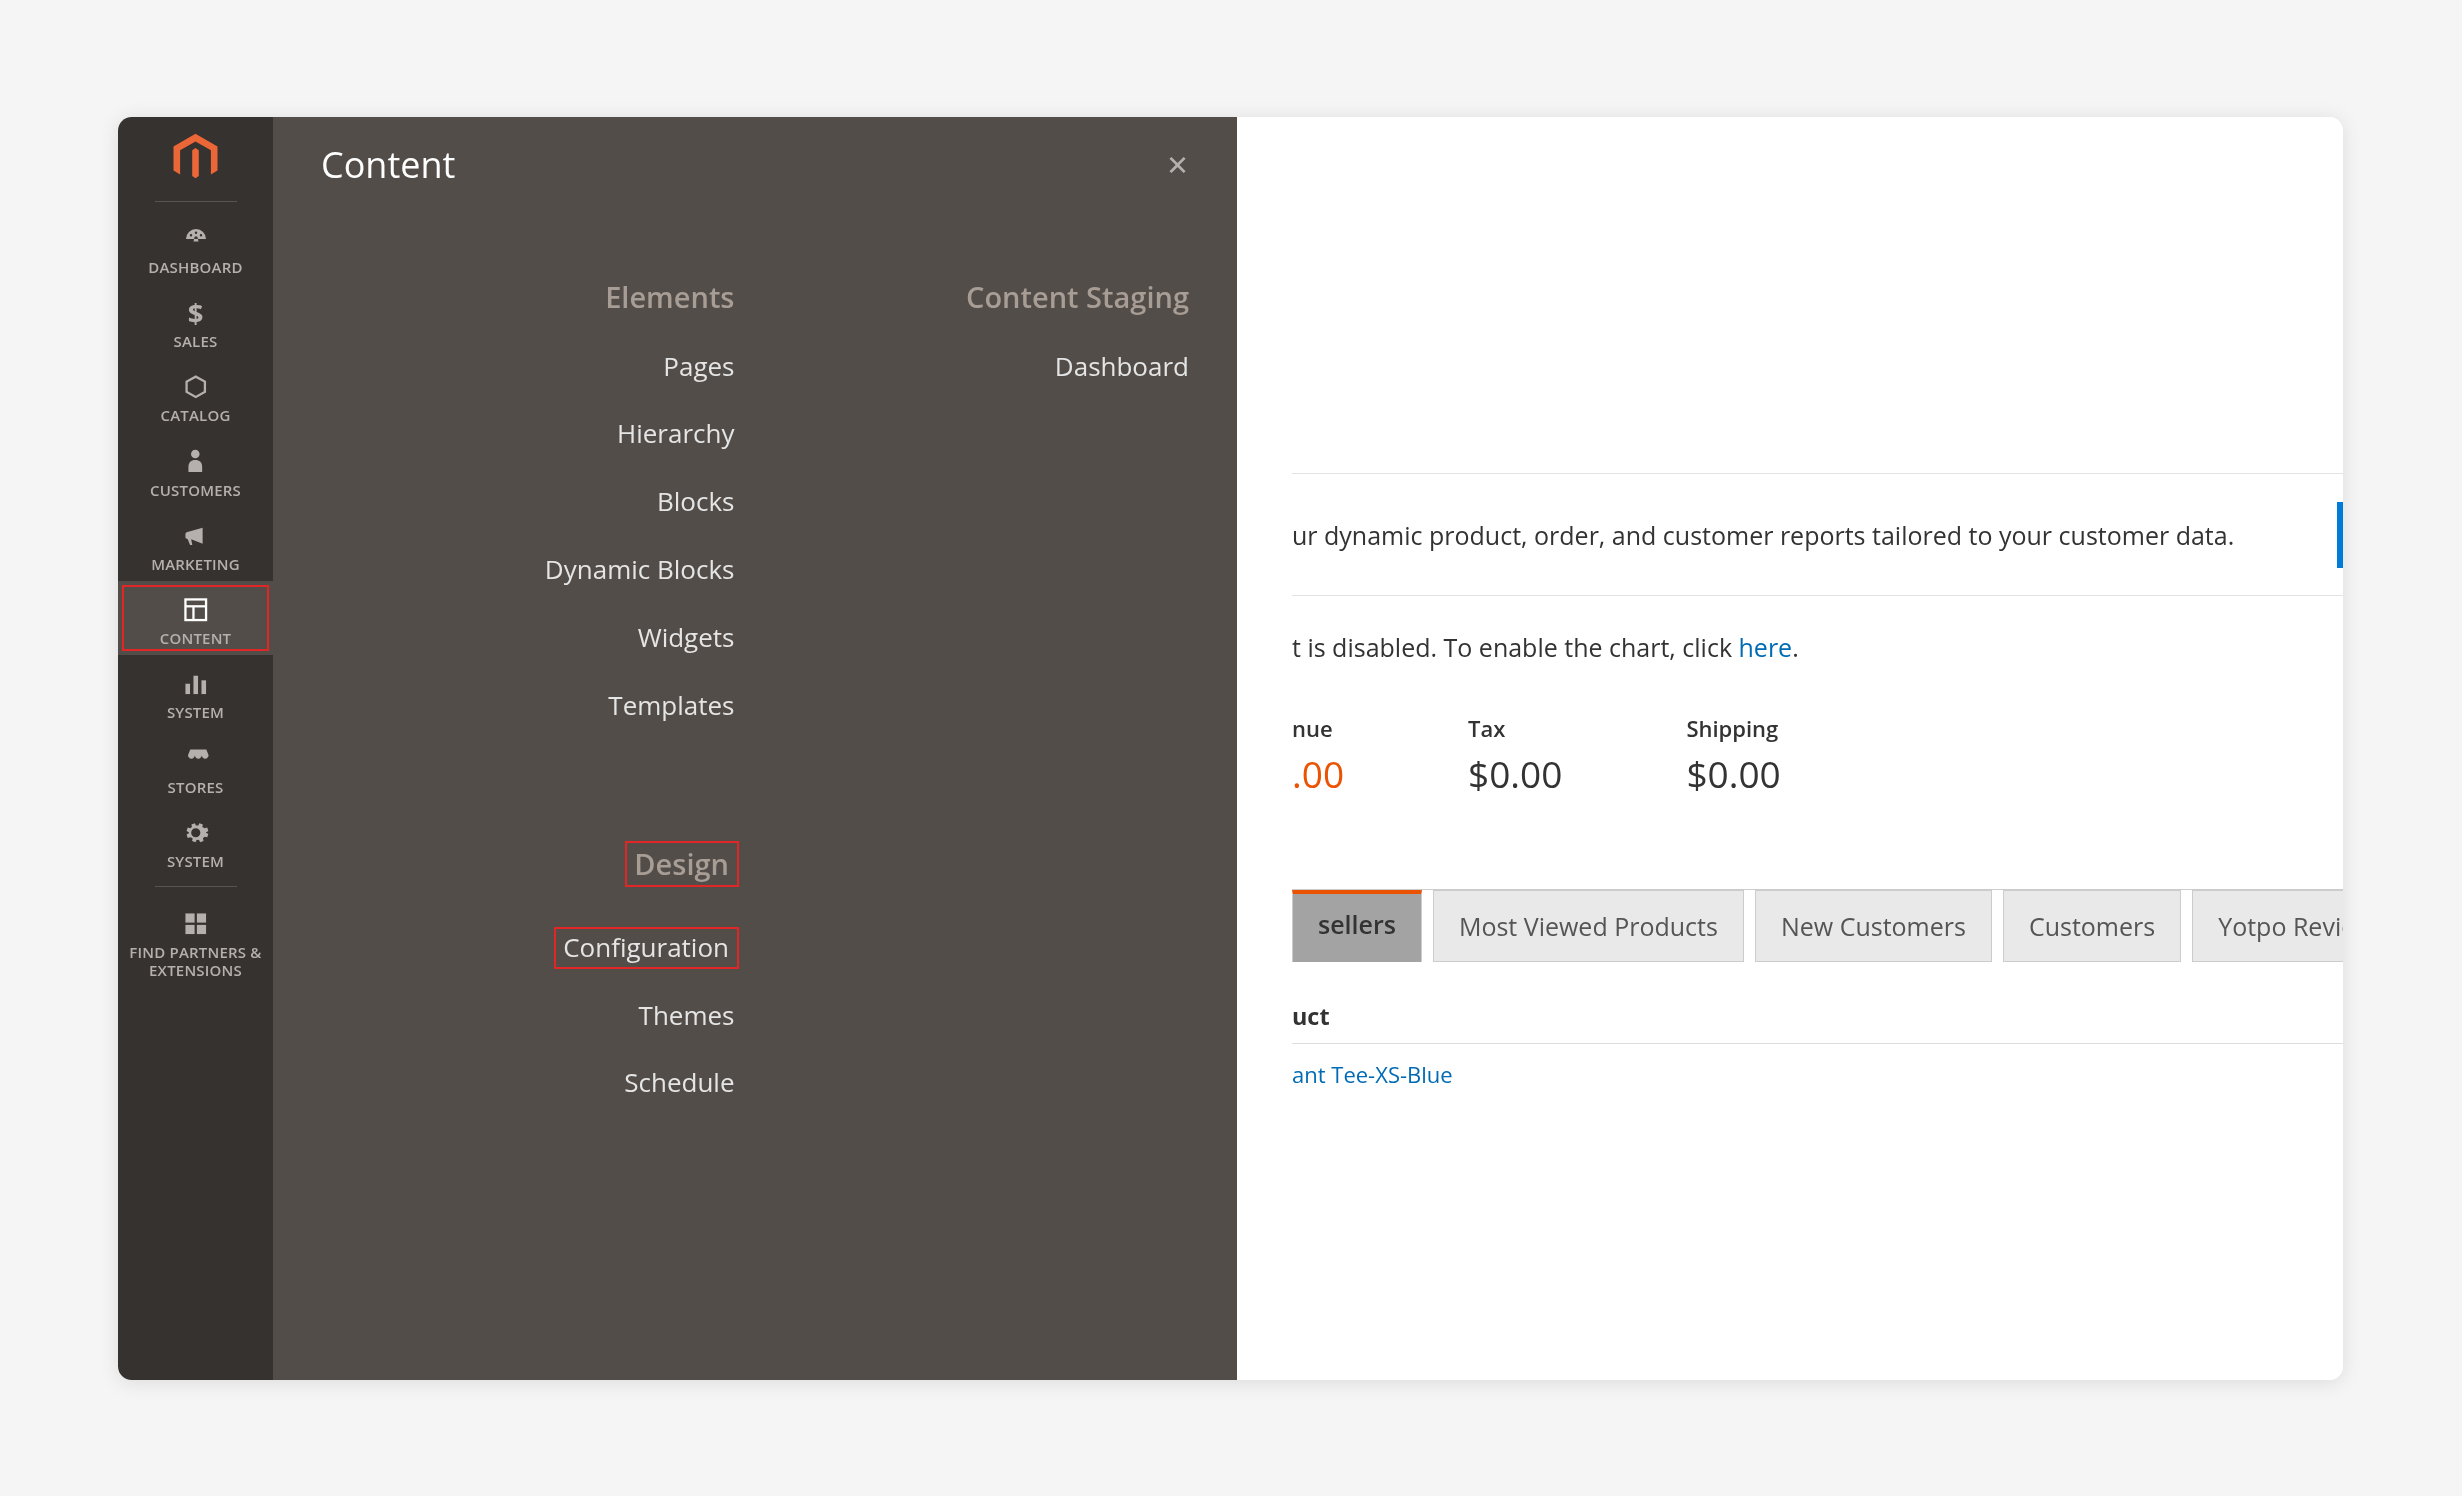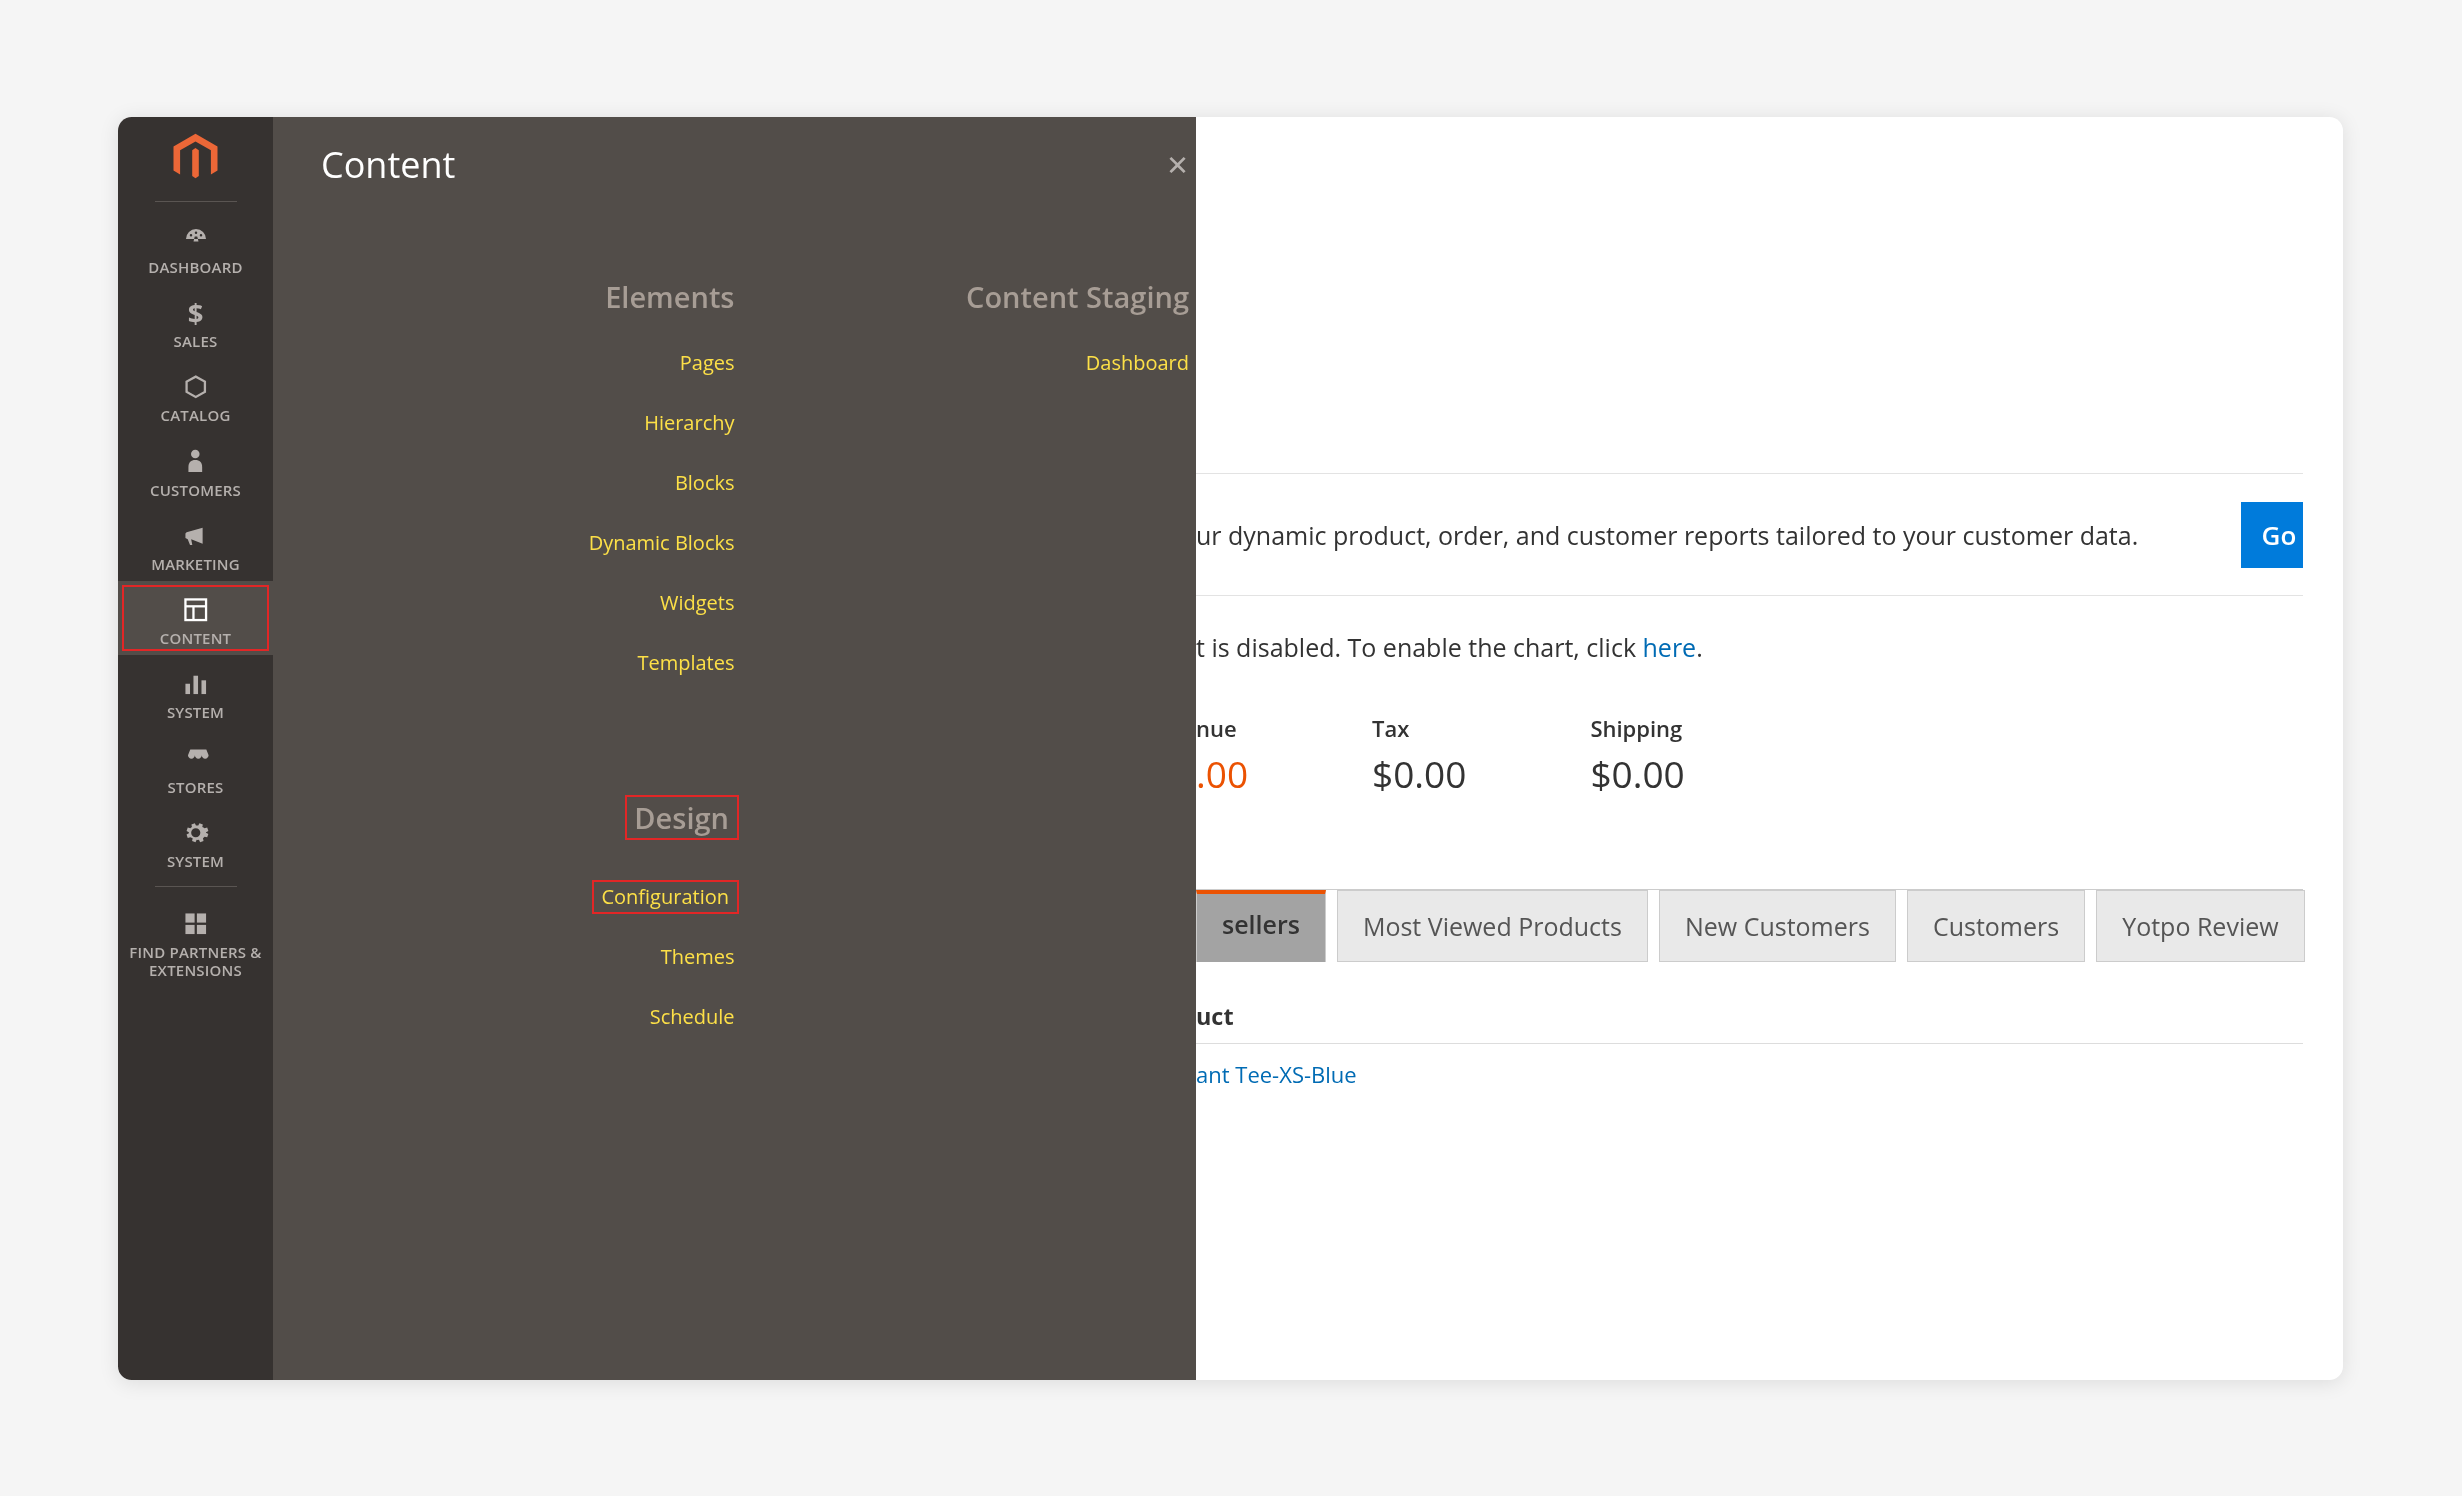--- a/index.html
+++ b/index.html
@@ -112,37 +112,37 @@
   }
   .flyout-group-heading {
     color: #a79d95;
     font-size: 29px;
     font-weight: 600;
     margin-bottom: 34px;
     display: inline-block;
     line-height: 1.3;
   }
   .flyout-link {
-    color: #fde047;
-    font-size: 20px;
+    color: #e5e5e5;
+    font-size: 26px;
     font-weight: 400;
     margin-bottom: 34px;
     cursor: pointer;
     display: inline-block;
     line-height: 1.3;
   }
   .red-box {
     outline: 2.7px solid #e22626;
     outline-offset: 2.7px;
     padding: 0 5.5px;
   }
   
   .main {
     position: absolute;
-    left: 1078px;
+    left: 1174px;
     top: 0;
     width: 1107px;
     height: 100%;
     background: #fff;
   }
   .main-top-space { height: 357px; border-bottom: 0.7px solid #e3e3e3; }
   .bi-banner {
     display: flex;
     align-items: center;
     justify-content: space-between;

